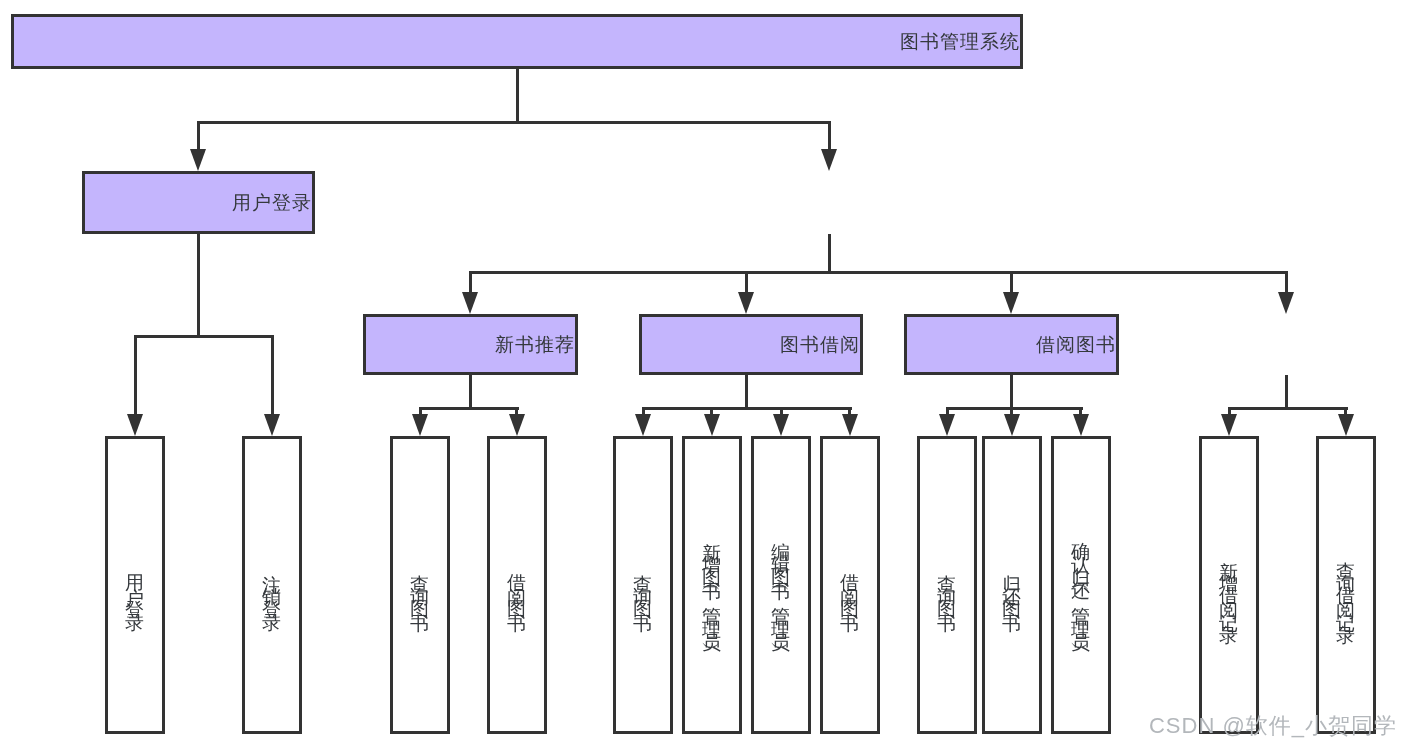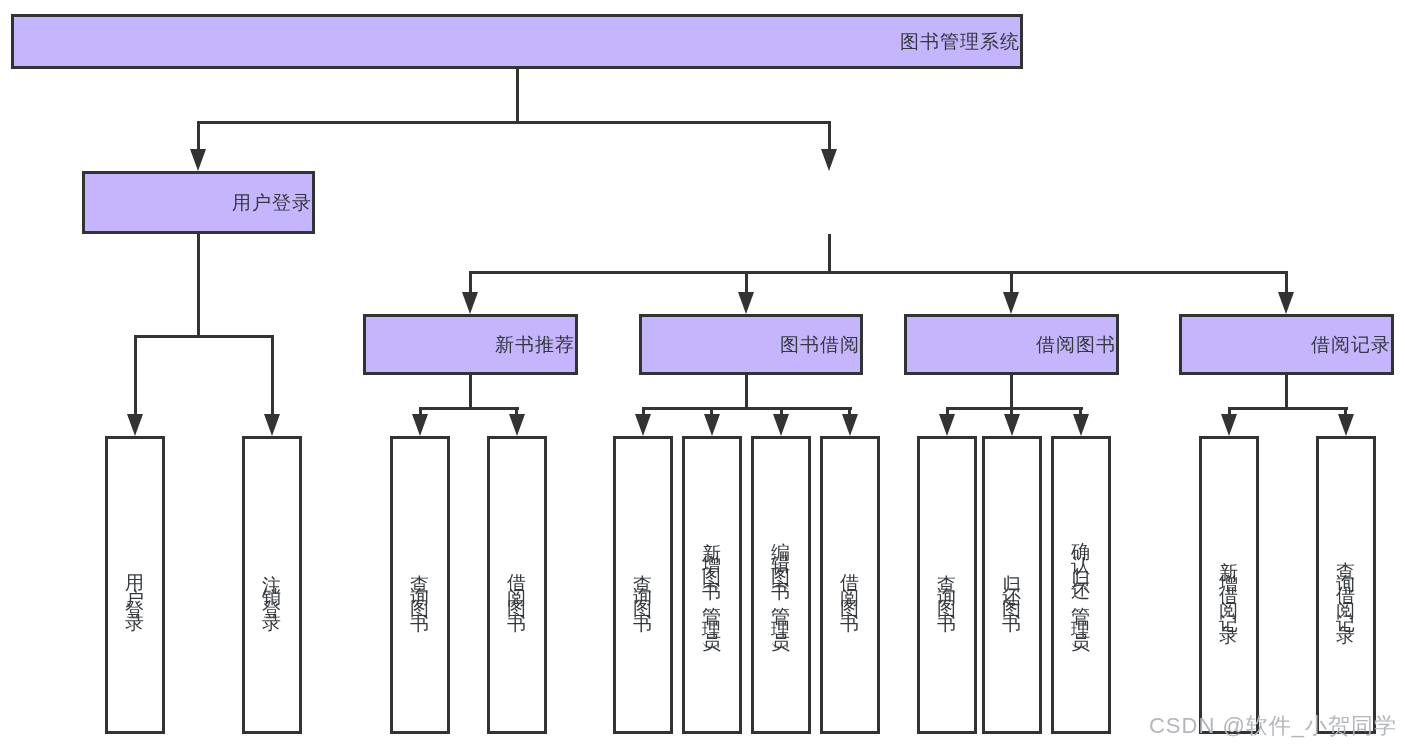--- a/index.html
+++ b/index.html
@@ -102,23 +102,20 @@
 
   <div class="box" style="left:363px;top:314px;width:215px;height:61px">
     <span>新书推荐</span>
   </div>
   <div class="box" style="left:639px;top:314px;width:224px;height:61px">
     <span>图书借阅</span>
   </div>
   <div class="box" style="left:904px;top:314px;width:215px;height:61px">
     <span>借阅图书</span>
   </div>
-  <div class="box" style="left:1179px;top:314px;width:215px;height:61px">
-    <span>借阅记录</span>
-  </div>
 
   <div class="vline" style="left:469px;top:375px;height:35px"></div>
   <div class="hline" style="left:419px;top:407px;width:100px"></div>
   <div class="vline" style="left:419px;top:410px;height:7px"></div>
   <div class="arrow" style="left:412px;top:414px"></div>
   <div class="vline" style="left:515px;top:410px;height:7px"></div>
   <div class="arrow" style="left:509px;top:414px"></div>
 
   <div class="vline" style="left:745px;top:375px;height:35px"></div>
   <div class="hline" style="left:642px;top:407px;width:210px"></div>

